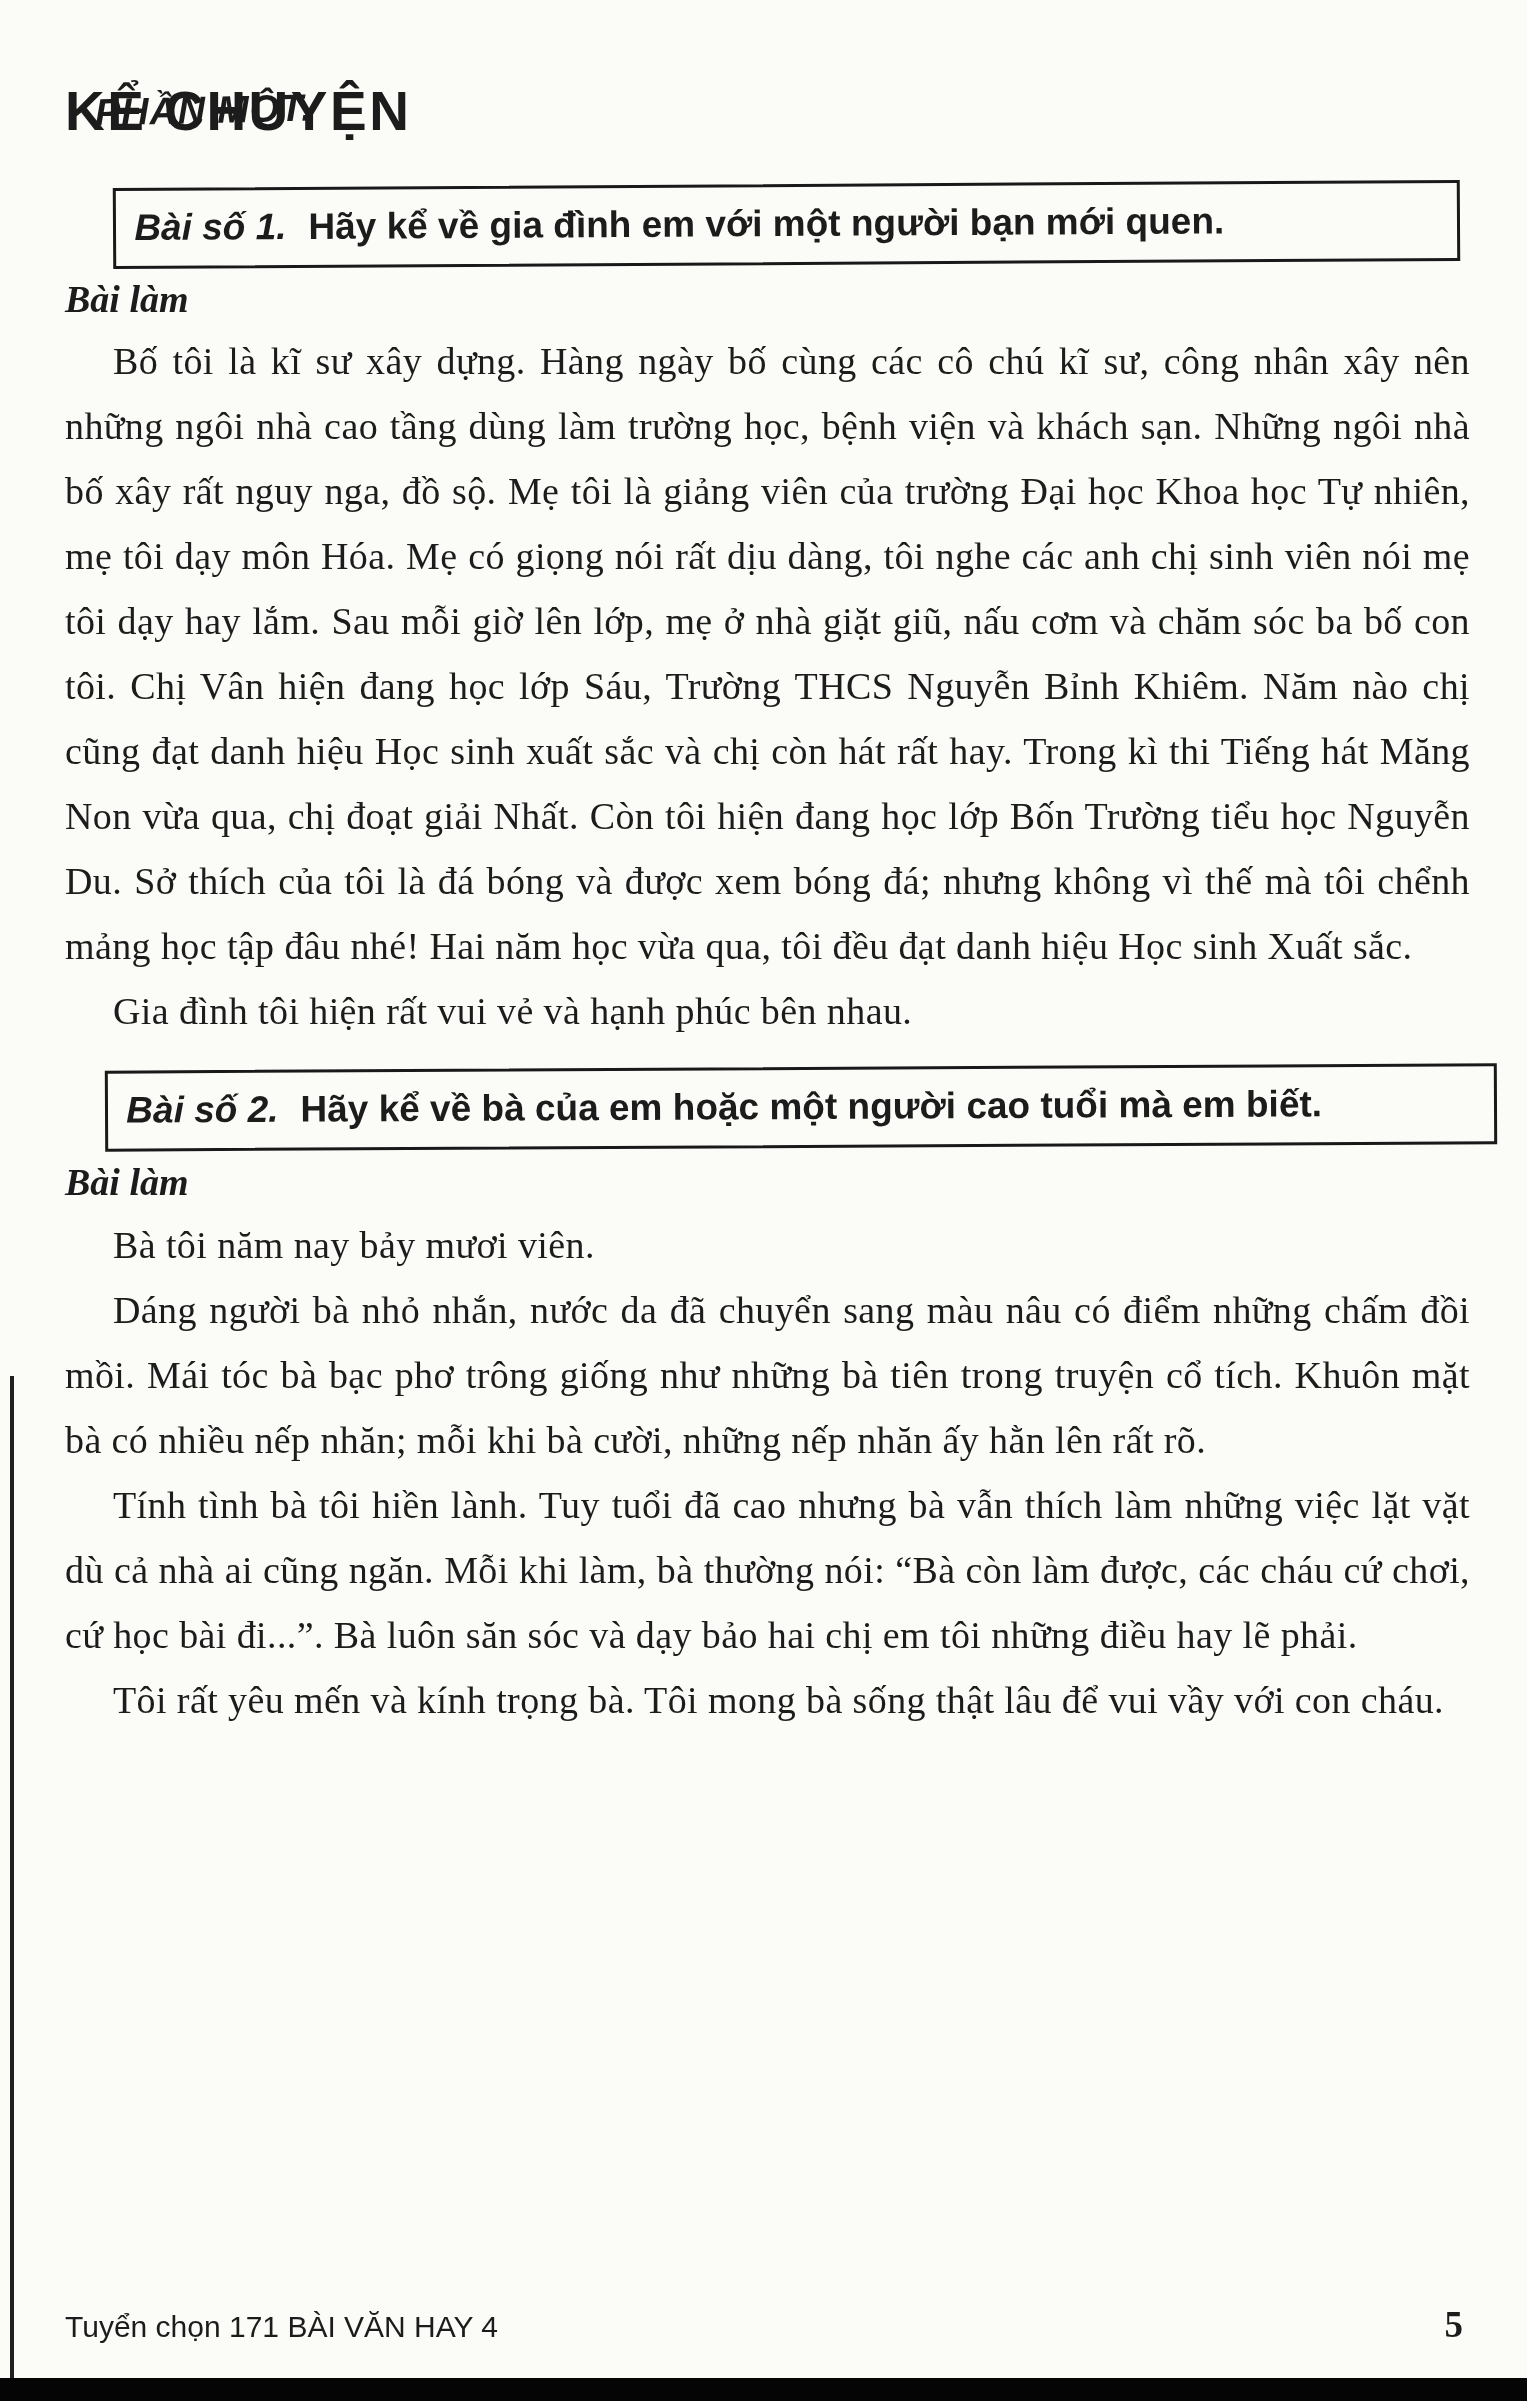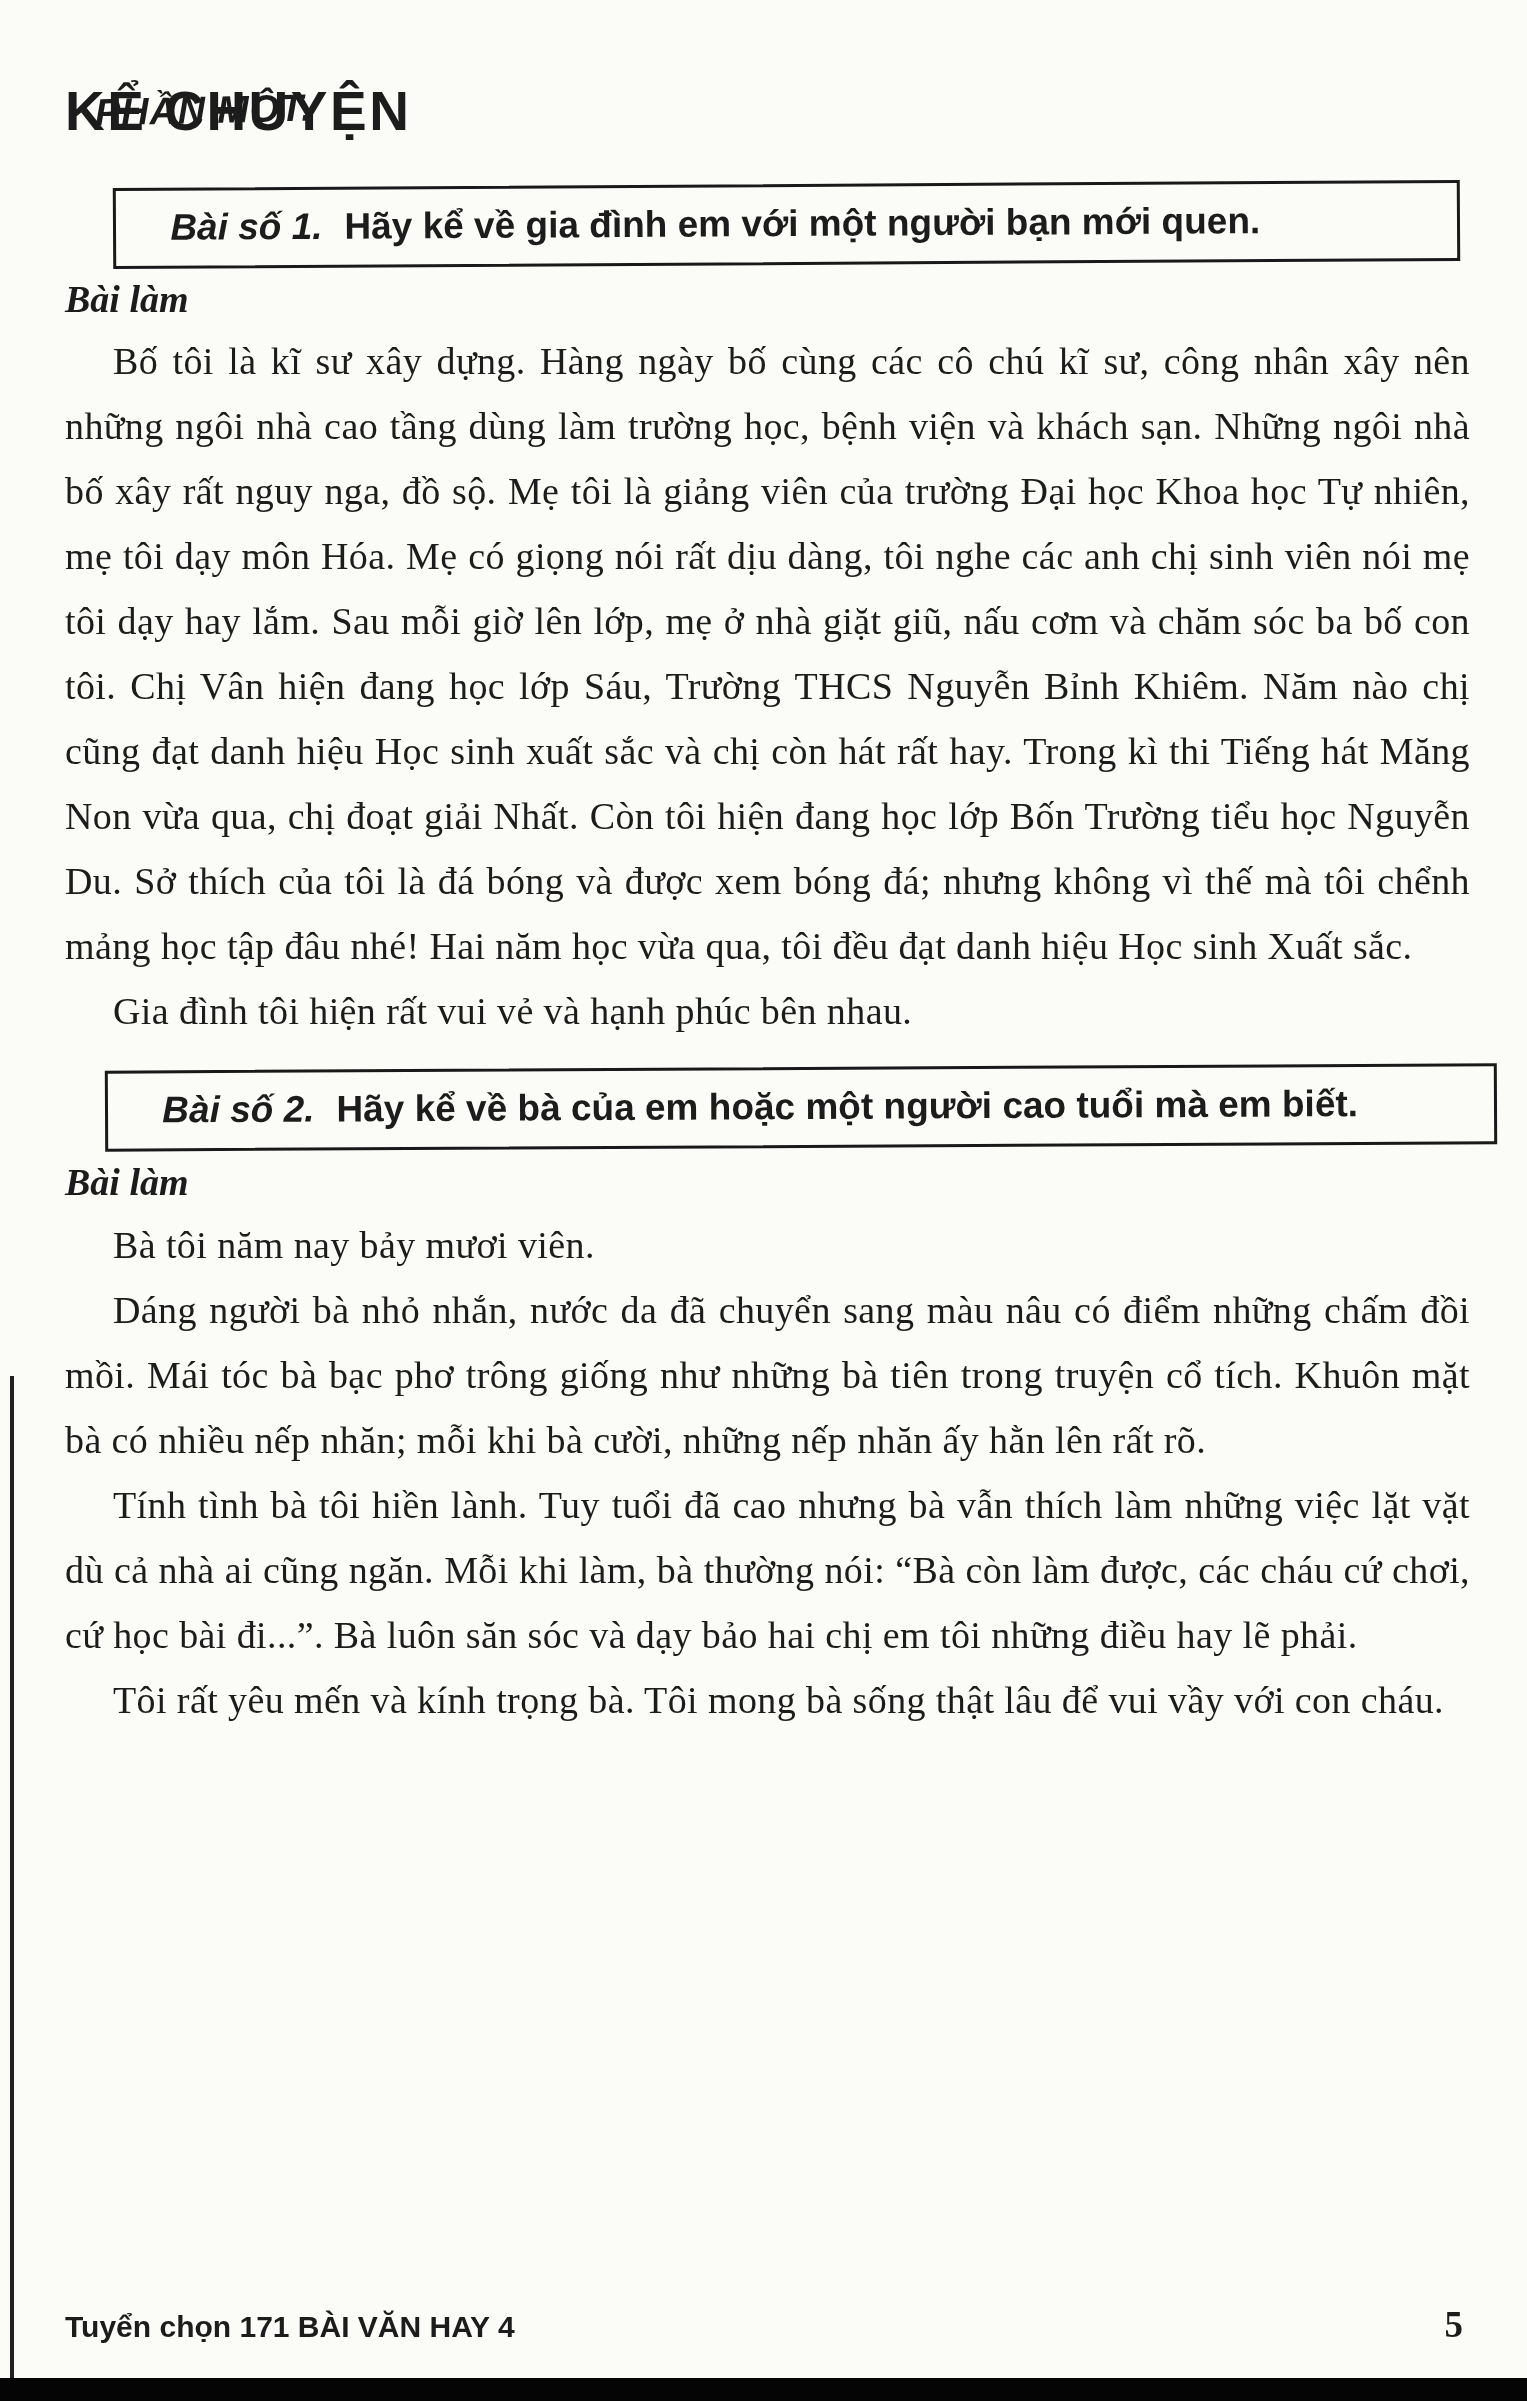--- a/index.html
+++ b/index.html
@@ -32,21 +32,21 @@
   }
 
   .prompt-box {
     border: 3.3px solid #191919;
     padding: 13.3px 18.3px 15px;
     font-family: "Liberation Sans", sans-serif;
     font-weight: bold; font-size: 37px;
     line-height: 47px;
     background: #fbfbf8;
   }
-  .prompt-box .prompt-num { font-style: italic; margin-right: 11.7px; margin-left: 36px; }
+  .prompt-box .prompt-num { font-style: italic; margin-right: 11.7px; }
   .box-1 { margin: 0 10px 11.7px 48px; transform: rotate(-0.35deg); }
   .box-2 { margin: 23px -27px 11.7px 40px; transform: rotate(-0.3deg); }
 
   .bai-lam {
     text-align: left;
     font-weight: bold; font-style: italic;
     font-size: 38px;
     margin: 10px 0 8.3px;
   }
 
@@ -58,21 +58,21 @@
     letter-spacing: 0.4px;
   }
 
   .page-footer {
     position: absolute;
     left: 65px; right: 65px; bottom: 55px;
     display: flex; justify-content: space-between; align-items: baseline;
   }
   .footer-left {
     font-family: "Liberation Sans", sans-serif;
-    font-weight: bold; font-size: 30px;
+    font-weight: normal; font-size: 30px;
   }
   .footer-page-num { font-size: 37px; font-weight: bold; }
 
   .scan-bar-bottom {
     position: absolute; left: 0; right: 0; bottom: 0;
     height: 23px; background: #050505;
   }
   .scan-line-left {
     position: absolute; left: 10px; top: 1376px; bottom: 23px;
     width: 4.2px; background: #202020;

